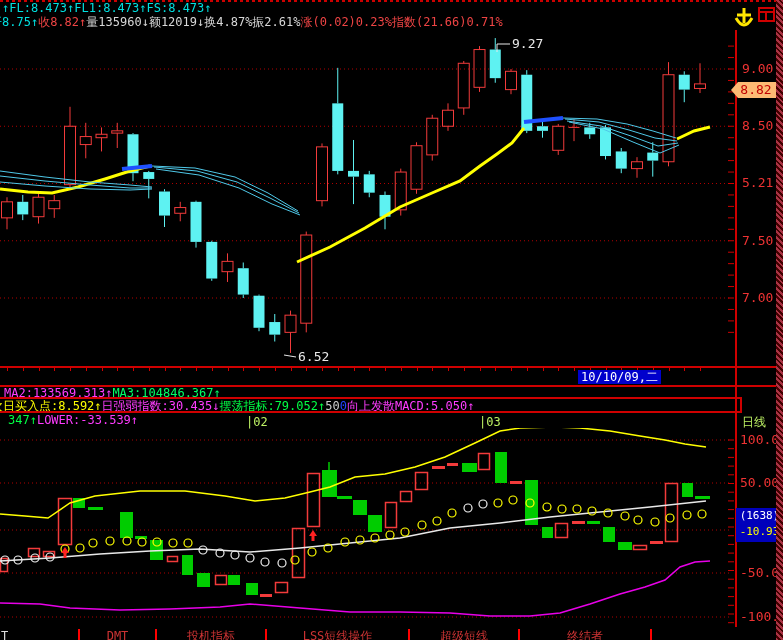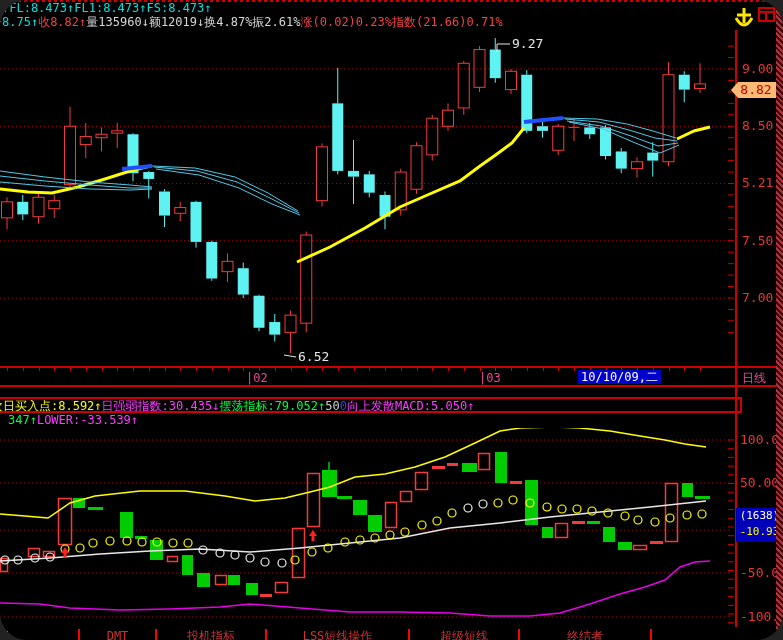--- a/index.html
+++ b/index.html
@@ -1,35 +1,35 @@
 <!DOCTYPE html>
 <html><head>
 <meta charset="utf-8">
 <style>
   html,body{margin:0;padding:0;background:#222;}
   #screen{position:relative;width:783px;height:640px;background:#000;overflow:hidden;
-          font-family:"DejaVu Sans Mono","Liberation Sans",sans-serif;border-radius:27px;}
+          font-family:"DejaVu Sans Mono","Liberation Sans",sans-serif;}
   .abs{position:absolute;}
   .row{position:absolute;left:0;white-space:nowrap;overflow:hidden;font-size:12px;line-height:13px;}
   .row span{display:inline-block;}
   .topline{left:0;top:0;width:783px;height:2px;
     background:repeating-linear-gradient(90deg,#c00 0 3px,transparent 3px 6px);}
   .redline{background:#cf0000;}
   .band{background:#000;}
   .axis-label{position:absolute;color:#e33;font-size:13px;line-height:14px;}
   .lower-label{position:absolute;color:#e33;font-size:13px;line-height:14px;}
   .price-tag{position:absolute;left:731px;top:82px;width:50px;height:16px;background:#fdba74;
      clip-path:polygon(0 50%,14% 0,100% 0,100% 100%,14% 100%);
      color:#c00000;font-size:13px;line-height:16px;text-align:center;}
   .info-box{position:absolute;left:736px;top:508px;width:47px;height:34px;background:#0000bb;
      text-align:center;font-size:11px;line-height:16px;}
   .info-box .l1{color:#fff;}
   .info-box .l2{color:#ffff00;}
   .date-box{position:absolute;background:#0000cc;color:#fff;font-size:12px;line-height:14px;padding:0 3px;}
-  .xaxis-lab{position:absolute;color:#ec4899;font-size:12px;line-height:14px;}
+  .xaxis-lab{position:absolute;color:#bef264;font-size:12px;line-height:14px;margin-top:44px;}
   .tabbar{position:absolute;left:0;top:629px;width:783px;height:11px;display:flex;overflow:hidden;}
   .tab{height:20px;font-size:12px;line-height:14px;color:#c33;text-align:center;flex:0 0 auto;
        border-left:2px solid #f00;box-sizing:border-box;overflow:hidden;}
   .tab:first-child{border-left:none;color:#ddd;text-align:left;padding-left:1px;}
   .scrollstrip{position:absolute;right:0;top:0;width:7px;height:640px;
     background:repeating-linear-gradient(45deg,#a34 0 2px,#400 2px 4px);}
   svg{position:absolute;left:0;}
 </style>
 </head>
 <body>
@@ -278,20 +278,21 @@
         <div style="position: absolute; left: 684.25px; top: 0px; width: 1px; height: 3px; background: rgb(207, 0, 0);"></div>
         <div style="position: absolute; left: 700px; top: 0px; width: 1px; height: 3px; background: rgb(207, 0, 0);"></div>
       </div>
     <div class="xaxis-lab" style="left:246px;top:3px;">|02</div>
     <div class="xaxis-lab" style="left:479px;top:3px;">|03</div>
     <div class="date-box" style="left:578px;top:2px;">10/10/09,二</div>
     <div class="xaxis-lab" style="left:742px;top:3px;">日线</div>
   </div>
   <div class="abs redline" style="left:0;top:385px;width:777px;height:2px;"></div>
 
+  <div class="row" style="top:387px;left:4px;width:730px;"><span style="color: rgb(255, 60, 255);">MA2:133569.313</span><span style="color: rgb(255, 60, 255);">↑</span><span style="color: rgb(0, 255, 102);">MA3:104846.367</span><span style="color: rgb(0, 255, 102);">↑</span></div>
 
   <div class="abs redline" style="left:0;top:397px;width:740px;height:2px;"></div>
   <div class="row" style="top:400px;left:-9px;width:749px;"><span style="color: rgb(255, 255, 0);">次日买入点:8.592</span><span style="color: rgb(255, 255, 0);">↑ </span><span style="color: rgb(255, 60, 255);">日强弱指数:30.435</span><span style="color: rgb(255, 60, 255);">↓ </span><span style="color: rgb(0, 255, 68);">摆荡指标:79.052</span><span style="color: rgb(0, 255, 68);">↑</span><span style="color: rgb(204, 204, 204);">50 </span><span style="color: rgb(34, 68, 255);">0 </span><span style="color: rgb(255, 60, 255);">向上发散MACD:5.050</span><span style="color: rgb(255, 60, 255);">↑</span></div>
   <div class="abs redline" style="left:0;top:411px;width:740px;height:2px;"></div>
   <div class="abs redline" style="left:740px;top:397px;width:2px;height:16px;"></div>
   <div class="row" style="top:414px;left:8px;width:730px;"><span style="color: rgb(0, 255, 68);">347</span><span style="color: rgb(0, 255, 68);">↑</span><span style="color: rgb(255, 60, 255);">LOWER:-33.539</span><span style="color: rgb(255, 60, 255);">↑</span></div>
 
   <svg id="lowChart" style="top:428px" width="735" height="199" viewBox="0 0 735 199">
       <line x1="0" y1="12" x2="732" y2="12" stroke="#b00000" stroke-width="1" stroke-dasharray="1 3"></line>
       <line x1="0" y1="55" x2="732" y2="55" stroke="#b00000" stroke-width="1" stroke-dasharray="1 3"></line>

